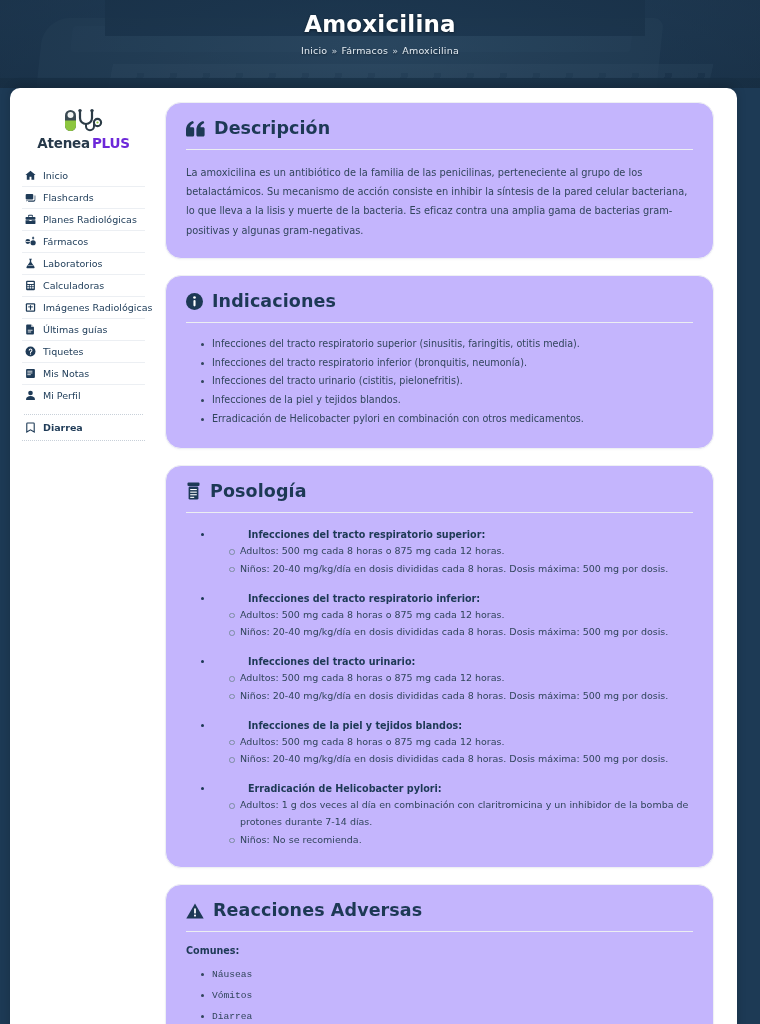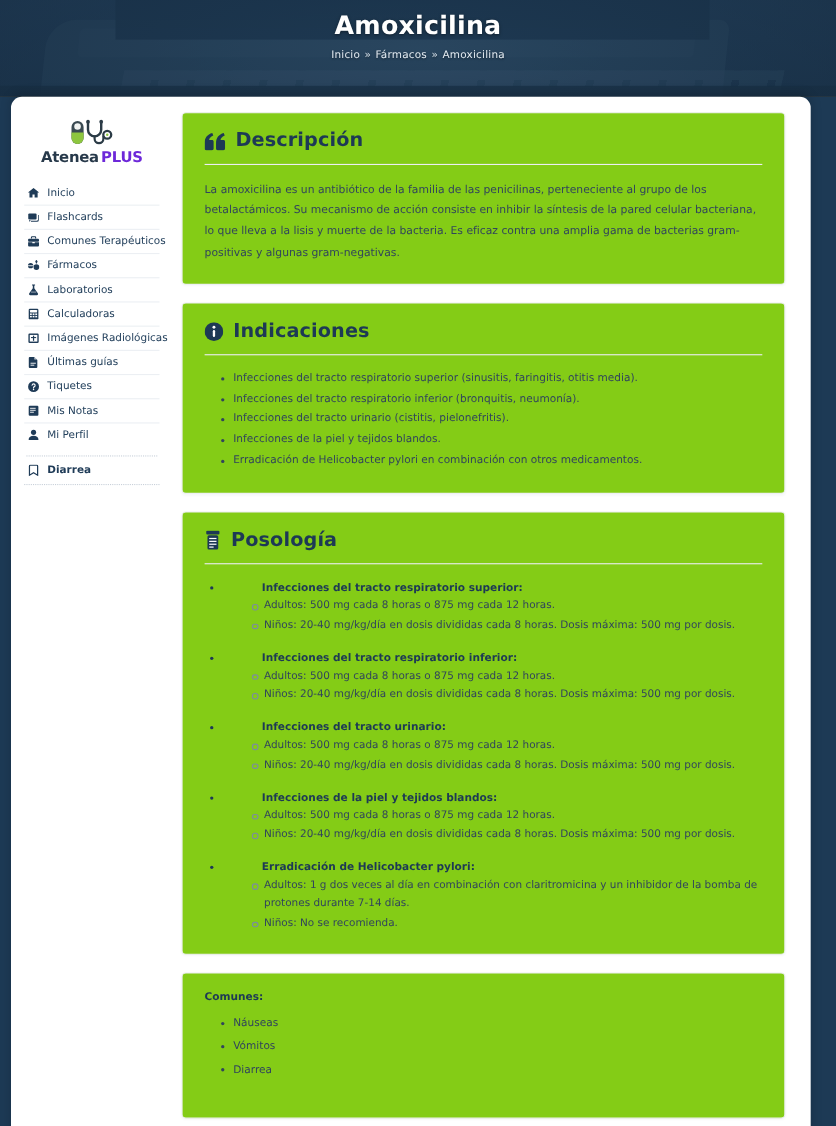--- a/index.html
+++ b/index.html
@@ -183,23 +183,23 @@
   }
 
   
   .content {
     flex: 1 1 auto;
     padding: 14px 23px 30px 10px;
     min-width: 0;
   }
 
   .card {
-    background: #84cc16;
+    background: #c4b5fd;
     border: 1px solid #eef0f4;
-    border-radius: 4px;
+    border-radius: 16px;
     padding: 16px 20px 18px;
     margin-bottom: 16px;
     box-shadow: 0 1px 2px rgba(30,50,80,.035);
   }
 
   .card-head {
     display: flex;
     align-items: center;
     gap: 9px;
     padding-bottom: 11px;
@@ -249,21 +249,21 @@
   }
 
   
   .dose-group { margin-bottom: 11px; }
   .dose-group:last-child { margin-bottom: 0; }
   .dose-head {
     position: relative;
     font-size: 9.6px;
     font-weight: 700;
     color: #1d3955;
-    margin-left: 16px;
+    margin-left: 26px;
     line-height: 1.8;
     padding-left: 36px;
   }
   .dose-head::before {
     content: "";
     position: absolute;
     left: -11px; top: 7px;
     width: 3px; height: 3px;
     border-radius: 50%;
     background: #1d3955;
@@ -286,21 +286,21 @@
     background: transparent;
   }
 
   .sub-label {
     font-size: 9.6px;
     font-weight: 700;
     color: #1d3955;
     margin-bottom: 10px;
   }
   .sub-label + .bullets { margin-bottom: 14px; }
-  .adverse-list > li { line-height: 1.95; }
+  .adverse-list > li { line-height: 1.95; font-family: Liberation Mono, monospace; }
 
   
 </style>
 </head>
 <body>
 
 <div class="page-header">
   <div class="header-photo">
     <div class="hp-laptop">
       <div class="hp-panel"></div>
@@ -364,21 +364,21 @@
       </li>
 
       <li class="nav-item">
         <span class="nav-icon">
           <svg viewBox="0 0 16 16">
               <path d="M6 1.2h4a1.5 1.5 0 0 1 1.5 1.5V4H10V2.6H6V4H4.5V2.7A1.5 1.5 0 0 1 6 1.2z"></path>
               <rect x="0.8" y="4.4" width="14.4" height="4" rx="1.2"></rect>
               <path d="M0.8 9.2h5.6v1.1h3.2V9.2h5.6v4.2a1.3 1.3 0 0 1-1.3 1.3H2.1a1.3 1.3 0 0 1-1.3-1.3z"></path>
             </svg>
         </span>
-        <span>Comunes Terapéuticos</span>
+        <span>Planes Radiológicas</span>
       </li>
 
       <li class="nav-item">
         <span class="nav-icon">
           <svg viewBox="0 0 16 16">
               <rect x="0.6" y="4.4" width="7" height="7.2" rx="3.5"></rect>
               <rect x="0.6" y="7.6" width="7" height="1.1" fill="#ffffff"></rect>
               <circle cx="11.8" cy="9.8" r="3.8"></circle>
               <rect x="10" y="2.2" width="3.6" height="1.3" rx="0.6"></rect>
               <rect x="11" y="0.6" width="1.6" height="4.5" rx="0.7"></rect>
@@ -568,20 +568,30 @@
       <div class="dose-group">
         <div class="dose-head">Erradicación de Helicobacter pylori:</div>
         <ul class="dose-sub">
           <li>Adultos: 1 g dos veces al día en combinación con claritromicina y un inhibidor de la bomba de protones durante 7-14 días.</li>
           <li>Niños: No se recomienda.</li>
         </ul>
       </div>
     </section>
 
     <section class="card">
+      <div class="card-head">
+        <span class="card-icon">
+          <svg width="18" height="16" viewBox="0 0 18 16">
+              <path d="M9 0.5 17.7 15.4H0.3z"></path>
+              <rect x="8.1" y="5.2" width="1.8" height="5.4" rx=".9" fill="#fafbfd"></rect>
+              <circle cx="9" cy="12.6" r="1.05" fill="#fafbfd"></circle>
+            </svg>
+        </span>
+        <h2 class="card-title">Reacciones Adversas</h2>
+      </div>
 
       <div class="sub-label">Comunes:</div>
       <ul class="bullets adverse-list">
         <li>Náuseas</li>
         <li>Vómitos</li>
         <li>Diarrea</li>
 
       </ul>
 
     </section>

